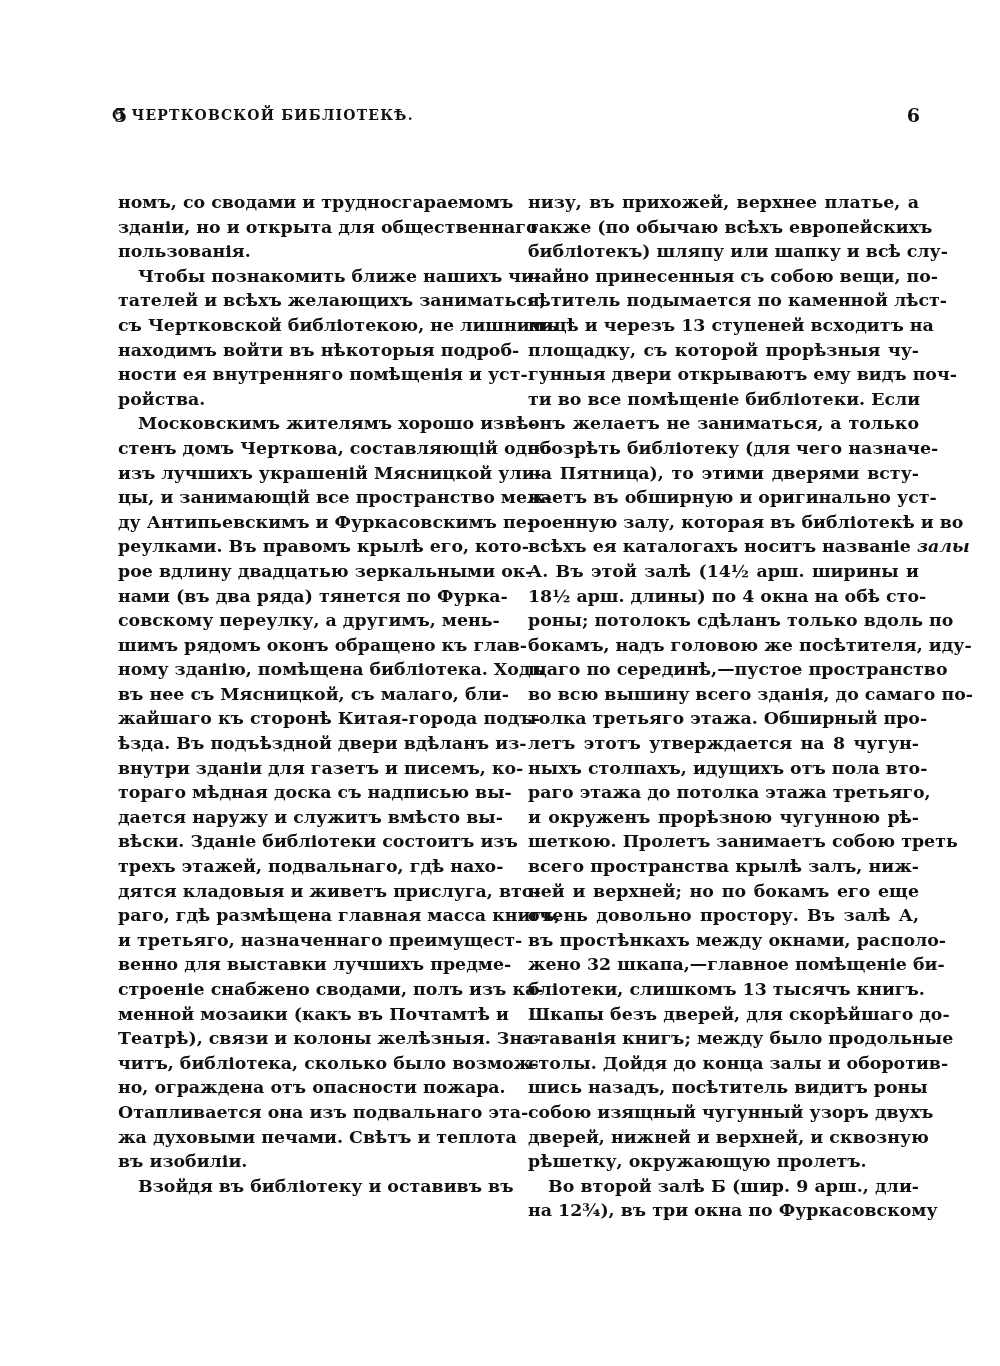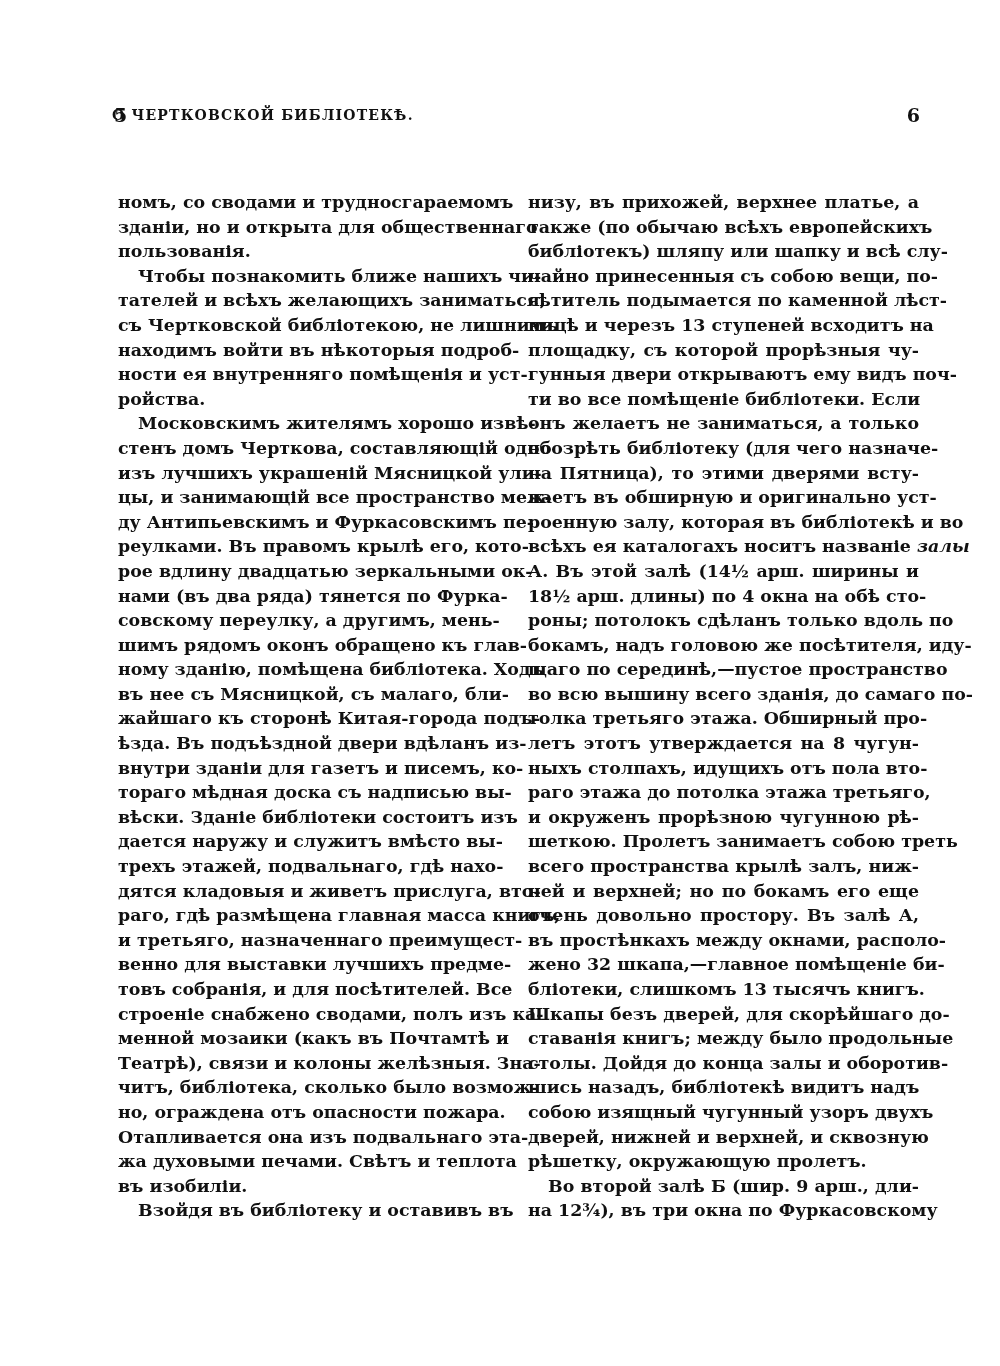--- a/index.html
+++ b/index.html
@@ -104,28 +104,27 @@
     <span class="line">рое вдлину двадцатью зеркальными ок-</span>
     <span class="line">нами (въ два ряда) тянется по Фурка-</span>
     <span class="line">совскому переулку, а другимъ, мень-</span>
     <span class="line">шимъ рядомъ оконъ обращено къ глав-</span>
     <span class="line">ному зданію, помѣщена библіотека. Ходъ</span>
     <span class="line">въ нее съ Мясницкой, съ малаго, бли-</span>
     <span class="line">жайшаго къ сторонѣ Китая-города подъ-</span>
     <span class="line">ѣзда. Въ подъѣздной двери вдѣланъ из-</span>
     <span class="line">внутри зданіи для газетъ и писемъ, ко-</span>
     <span class="line">тораго мѣдная доска съ надписью вы-</span>
+    <span class="line">дается наружу и служитъ вмѣсто вы-</span>
     <span class="line">вѣски. Зданіе библіотеки состоитъ изъ</span>
-    <span class="line">дается наружу и служитъ вмѣсто вы-</span>
     <span class="line">трехъ этажей, подвальнаго, гдѣ нахо-</span>
     <span class="line">дятся кладовыя и живетъ прислуга, вто-</span>
     <span class="line">раго, гдѣ размѣщена главная масса книгъ,</span>
     <span class="line">и третьяго, назначеннаго преимущест-</span>
     <span class="line">венно для выставки лучшихъ предме-</span>
-    <span class="line">товъ собранія, и для посѣтителей. Все</span>
     <span class="line">строеніе снабжено сводами, полъ изъ ка-</span>
     <span class="line">менной мозаики (какъ въ Почтамтѣ и</span>
     <span class="line">Театрѣ), связи и колоны желѣзныя. Зна-</span>
     <span class="line">читъ, библіотека, сколько было возмож-</span>
     <span class="line">но, ограждена отъ опасности пожара.</span>
     <span class="line">Отапливается она изъ подвальнаго эта-</span>
     <span class="line">жа духовыми печами. Свѣтъ и теплота</span>
     <span class="line last">въ изобиліи.</span>
     <span class="line indent">Взойдя въ библіотеку и оставивъ въ</span>
   </div>
@@ -160,21 +159,21 @@
     <span class="line">шеткою. Пролетъ занимаетъ собою треть</span>
     <span class="line">всего пространства крылѣ залъ, ниж-</span>
     <span class="line">ней и верхней; но по бокамъ его еще</span>
     <span class="line">очень довольно простору. Въ залѣ А,</span>
     <span class="line">въ простѣнкахъ между окнами, располо-</span>
     <span class="line">жено 32 шкапа,—главное помѣщеніе би-</span>
     <span class="line">бліотеки, слишкомъ 13 тысячъ книгъ.</span>
     <span class="line">Шкапы безъ дверей, для скорѣйшаго до-</span>
     <span class="line">ставанія книгъ; между было продольные</span>
     <span class="line">столы. Дойдя до конца залы и оборотив-</span>
-    <span class="line">шись назадъ, библіотекѣ видитъ надъ</span>
+    <span class="line">шись назадъ, посѣтитель видитъ роны</span>
     <span class="line">собою изящный чугунный узоръ двухъ</span>
     <span class="line">дверей, нижней и верхней, и сквозную</span>
     <span class="line last">рѣшетку, окружающую пролетъ.</span>
     <span class="line indent">Во второй залѣ Б (шир. 9 арш., дли-</span>
     <span class="line">на 12¾), въ три окна по Фуркасовскому</span>
   </div>
 
 </div>
 
 </body></html>

